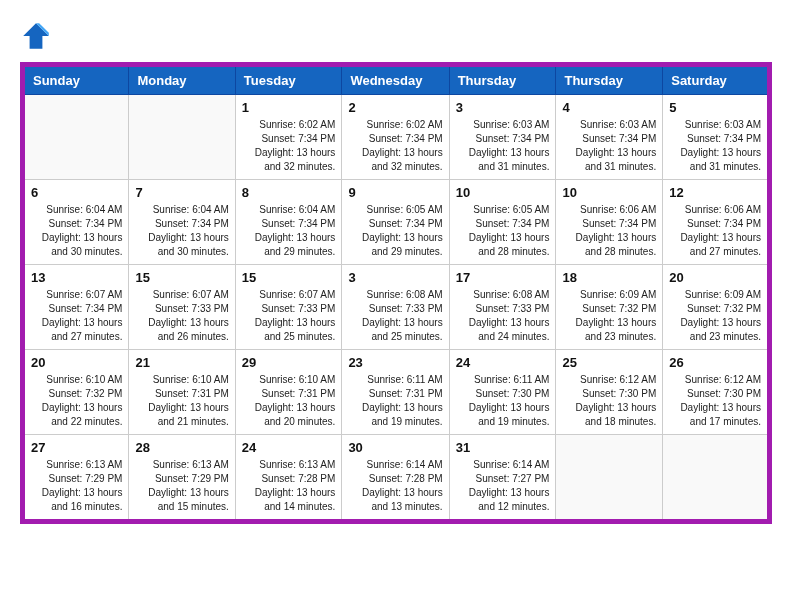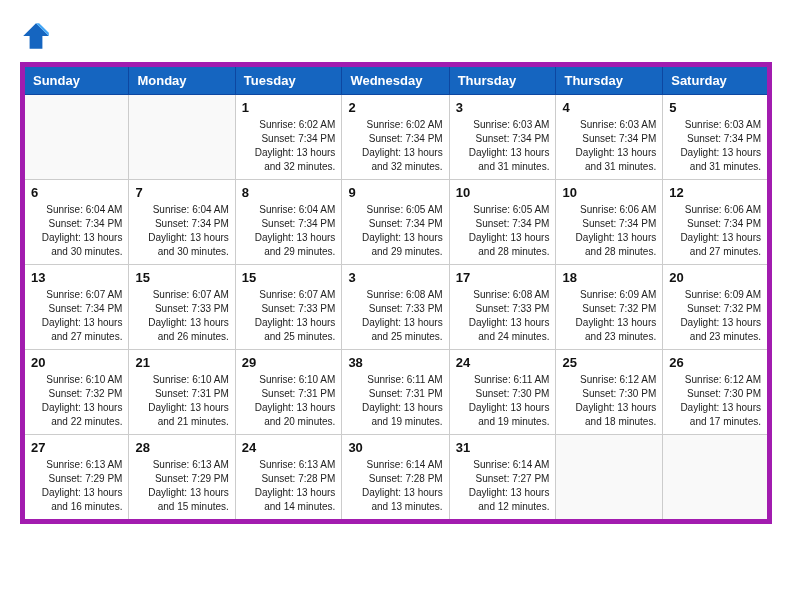--- a/index.html
+++ b/index.html
@@ -261,21 +261,21 @@
 Sunset: 7:31 PM
 Daylight: 13 hours and 21 minutes.</div>
         </td>
         <td>
           <div class="day-number">29</div>
           <div class="day-info" style="white-space: pre-line;">Sunrise: 6:10 AM
 Sunset: 7:31 PM
 Daylight: 13 hours and 20 minutes.</div>
         </td>
         <td>
-          <div class="day-number">38</div>
+          <div class="day-number">23</div>
           <div class="day-info" style="white-space: pre-line;">Sunrise: 6:11 AM
 Sunset: 7:31 PM
 Daylight: 13 hours and 19 minutes.</div>
         </td>
         <td>
           <div class="day-number">24</div>
           <div class="day-info" style="white-space: pre-line;">Sunrise: 6:11 AM
 Sunset: 7:30 PM
 Daylight: 13 hours and 19 minutes.</div>
         </td>

